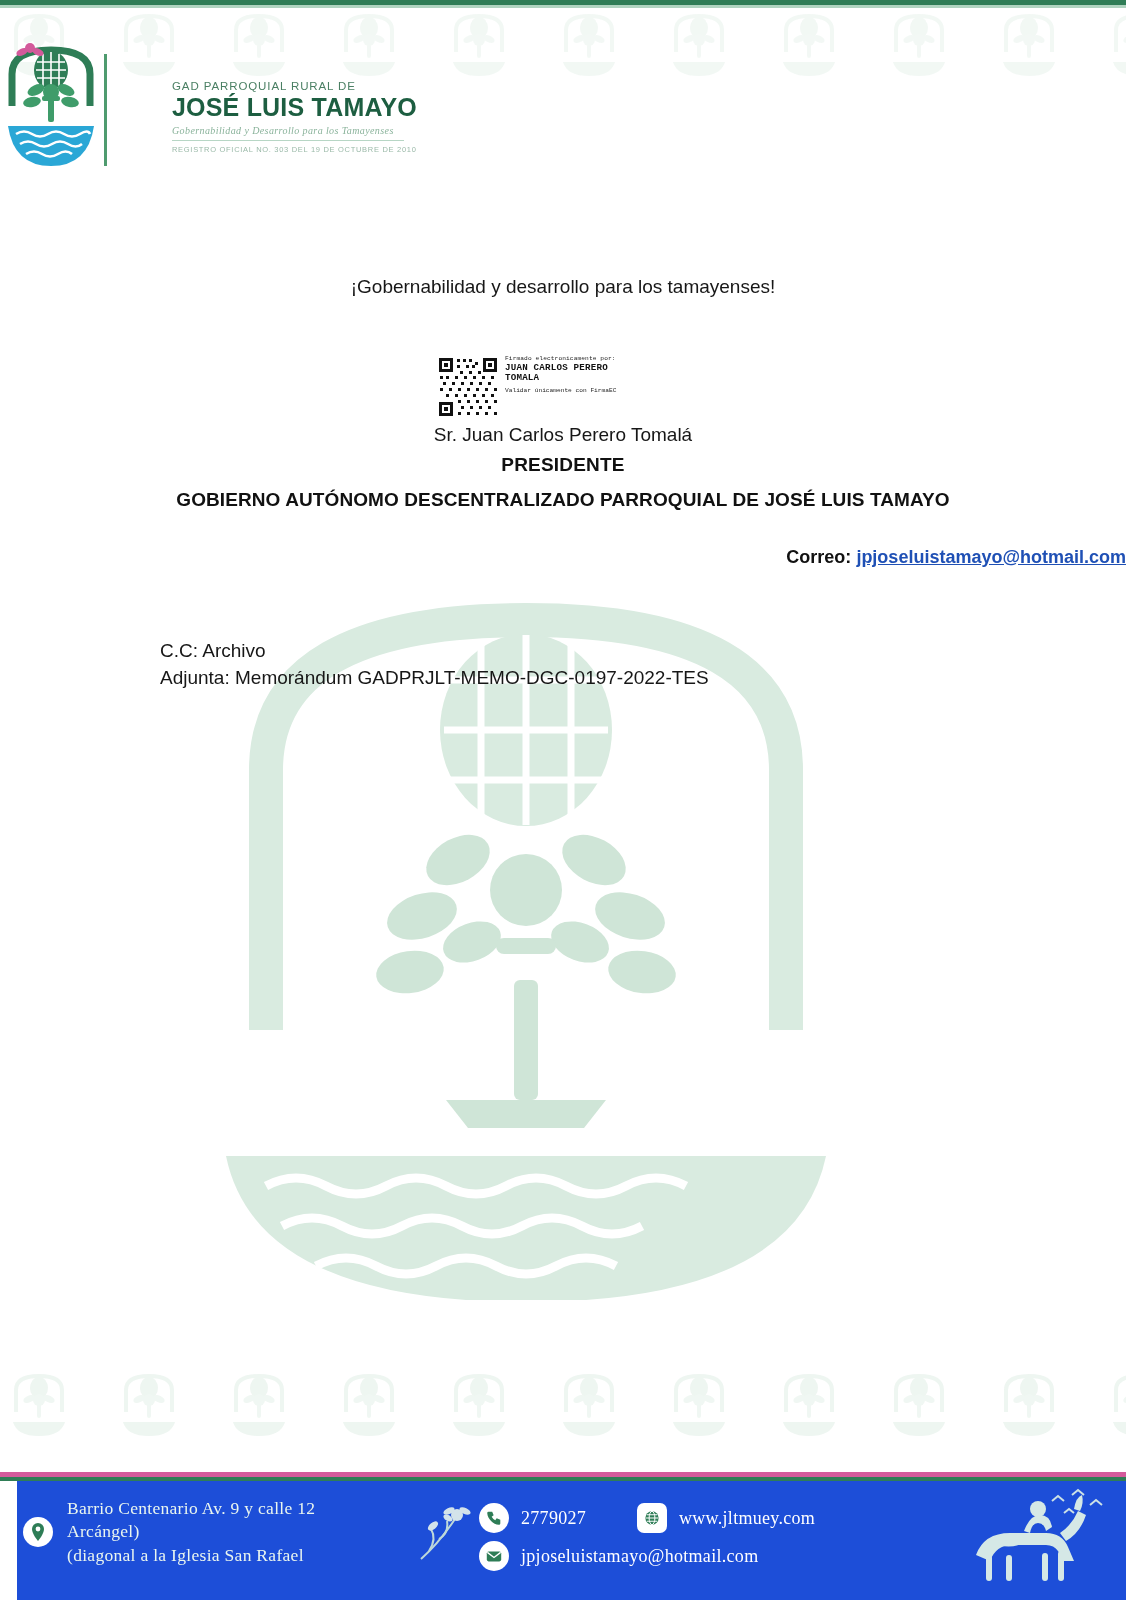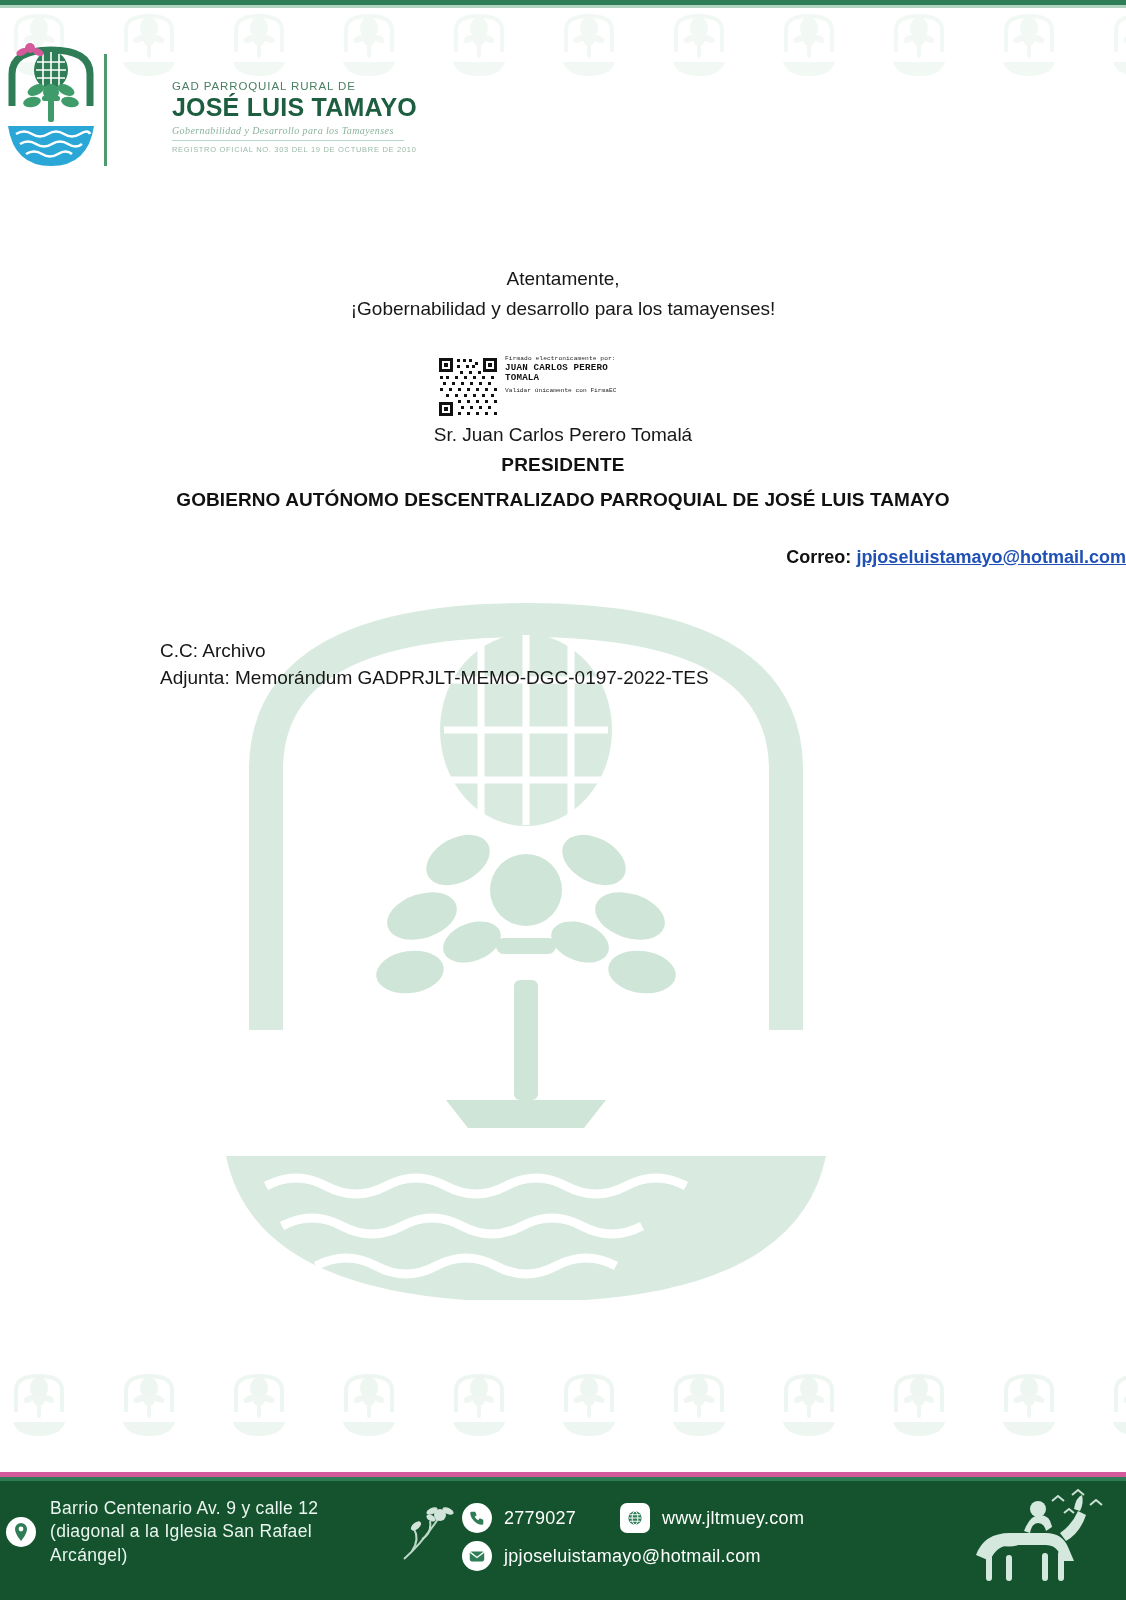--- a/index.html
+++ b/index.html
@@ -229,26 +229,27 @@
   }
   .footer-rule-green {
     position: absolute;
     left: 0; right: 0;
     top: 1477px;
     height: 4px;
     background: #2f7d56;
   }
   .footer {
     position: absolute;
-    left: 0; right: 0;
+    left: 17px; right: 0;
     top: 1481px;
     height: 119px;
-    background: #14532d;
+    background: #1d4ed8;
     color: #ffffff;
     overflow: hidden;
+    font-family: Liberation Serif, serif;
   }
   .footer-inner {
     position: absolute;
     inset: 0;
   }
   .f-address {
     position: absolute;
     left: 50px; top: 16px;
     width: 340px;
     font-size: 17.5px;
@@ -549,21 +550,20 @@
       <div class="logo-slogan">Gobernabilidad y Desarrollo para los Tamayenses</div>
       <div class="logo-hr"></div>
       <div class="logo-reg">REGISTRO OFICIAL NO. 303 DEL 19 DE OCTUBRE DE 2010</div>
     </div>
   </div>
 
   <div class="body-area">
 
 
     <div class="sign-block">
-      <div class="l1">Atentamente,</div>
       <div class="l2">¡Gobernabilidad y desarrollo para los tamayenses!</div>
     </div>
 
     <div class="qr-wrap">
       <div class="qr">
         <svg viewBox="0 0 62 62" width="62" height="62" aria-hidden="true">
           <rect width="62" height="62" fill="#ffffff"></rect>
           <g fill="#111111">
             <rect x="2" y="2" width="14" height="14"></rect>
               <rect x="5" y="5" width="8" height="8" fill="#fff"></rect>
@@ -805,22 +805,22 @@
       <div class="f-pin">
         <svg viewBox="0 0 34 34" width="34" height="34" aria-hidden="true">
           <circle cx="17" cy="17" r="15" fill="#ffffff"></circle>
           <path d="M17 8 a6 6 0 0 0 -6 6 c0 5 6 12 6 12 s6 -7 6 -12 a6 6 0 0 0 -6 -6 z" fill="#2e7d56"></path>
           <circle cx="17" cy="14" r="2.4" fill="#ffffff"></circle>
         </svg>
       </div>
 
       <div class="f-address">
         <div>Barrio Centenario Av. 9 y calle 12</div>
+        <div>Arcángel)</div>
         <div>(diagonal a la Iglesia San Rafael</div>
-        <div>Arcángel)</div>
       </div>
 
       <div class="f-branch">
         <svg viewBox="0 0 62 66" width="62" height="66" aria-hidden="true">
           <g stroke="#cfe8da" stroke-width="2" fill="none">
             <path d="M6 60 Q24 44 40 20"></path>
             <path d="M14 52 Q22 40 16 30"></path>
             <path d="M24 40 Q34 34 32 22"></path>
           </g>
           <g fill="#e7f4ed">

